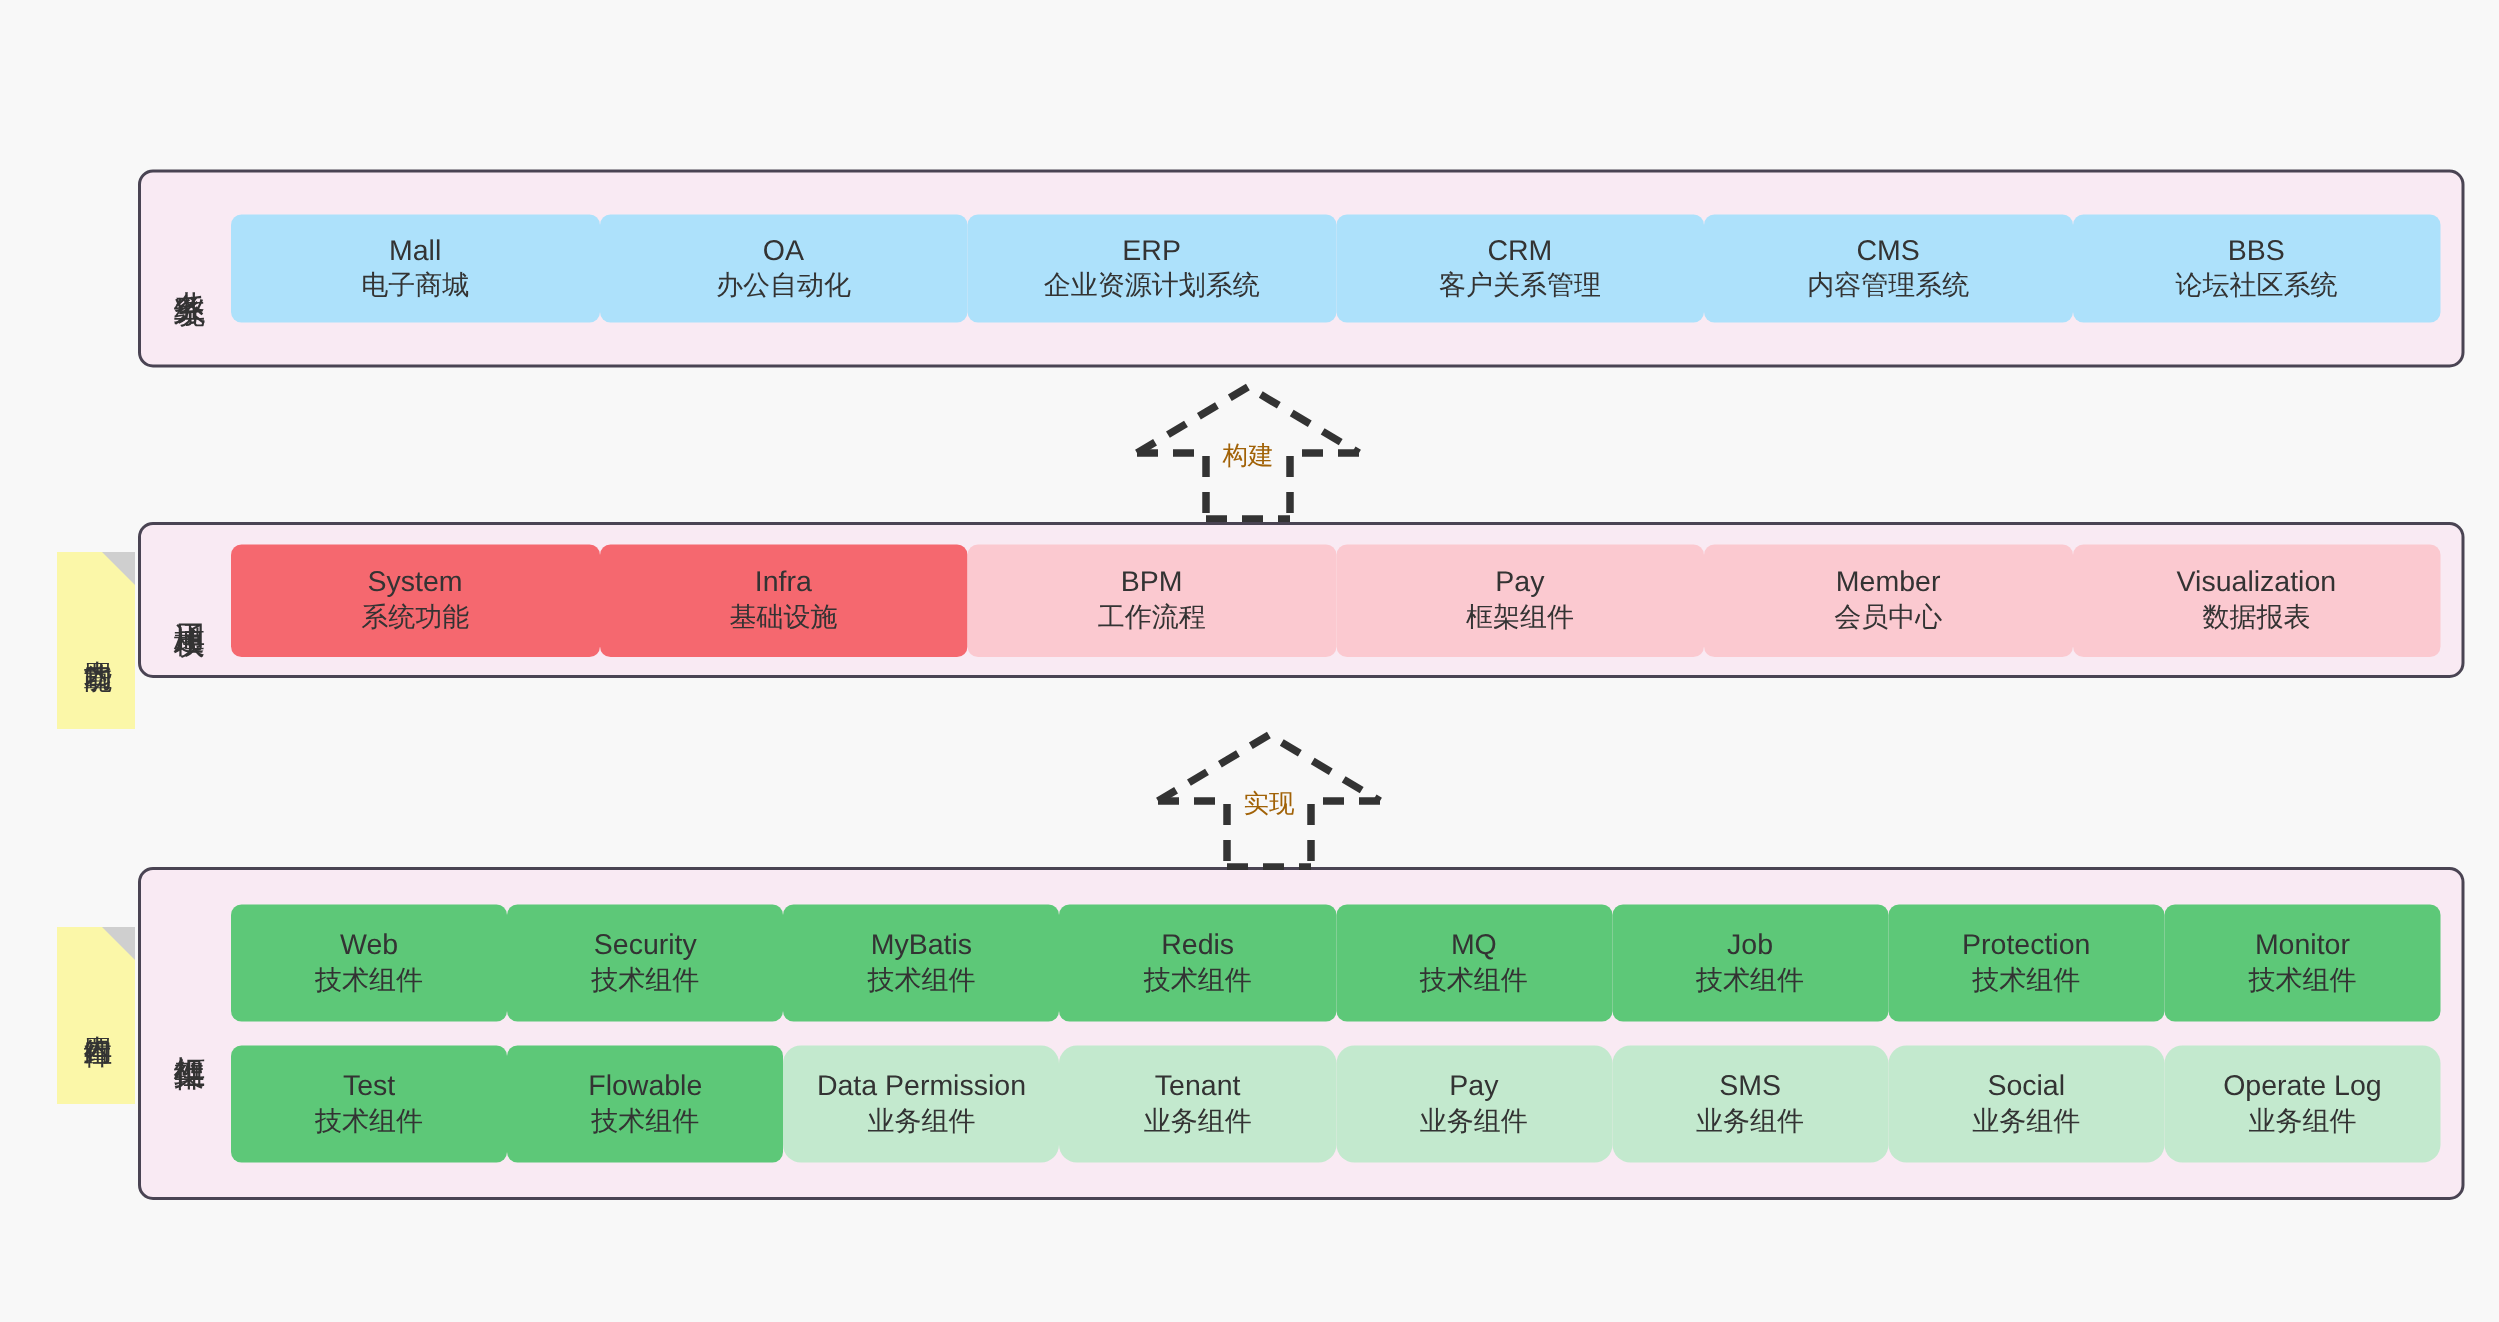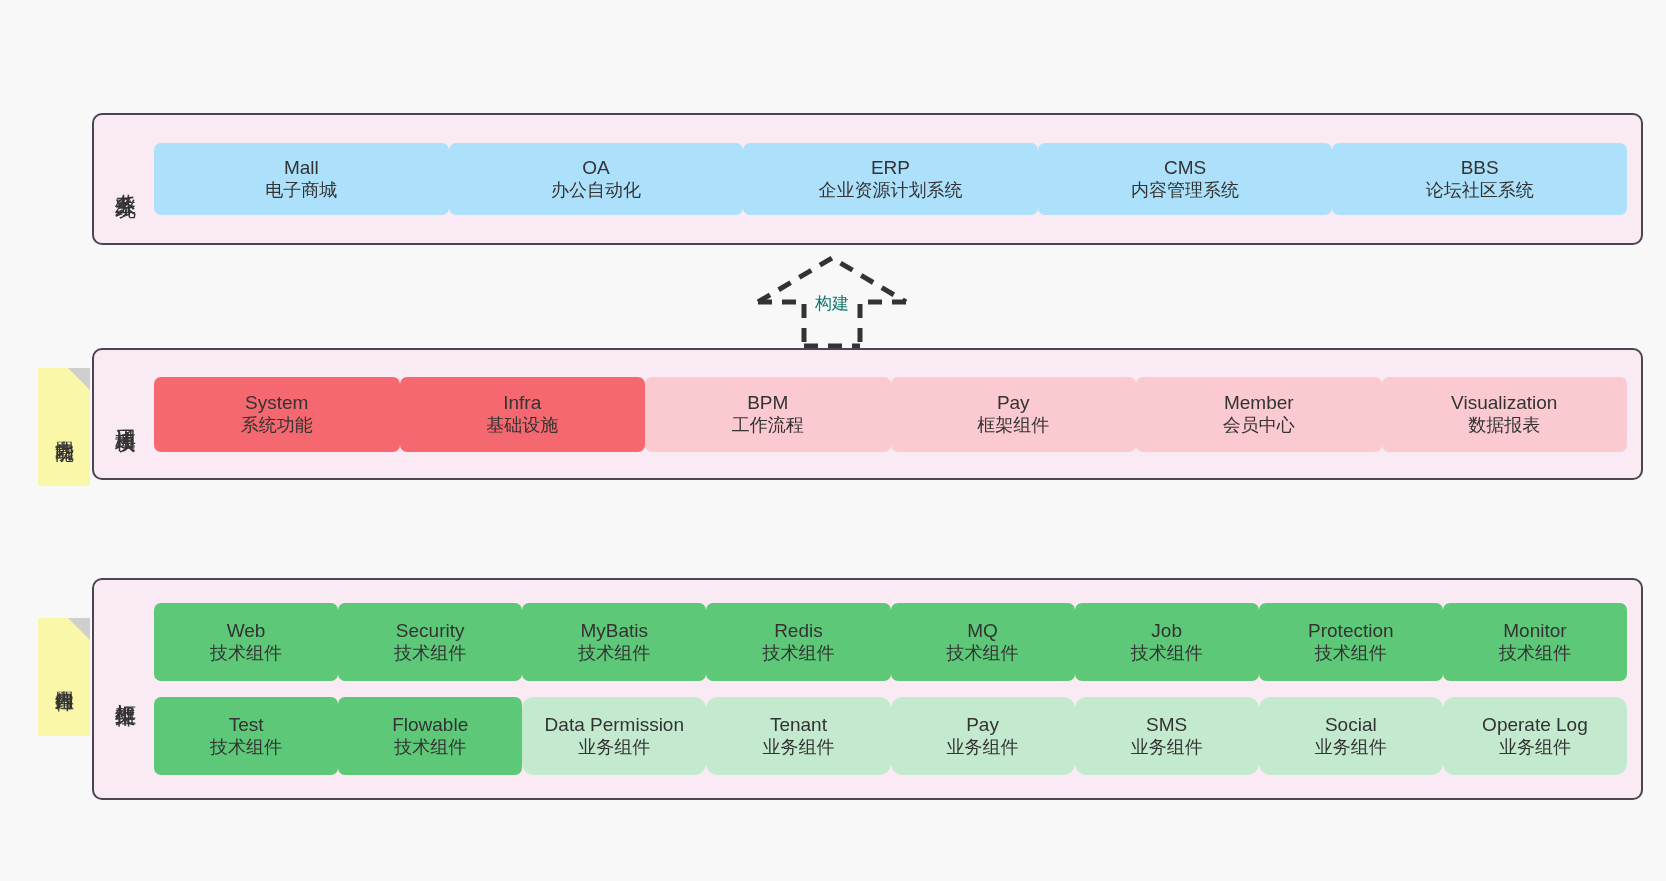--- a/index.html
+++ b/index.html
@@ -78,21 +78,21 @@
   .card .t2 { font-size: 18px; }
 
   .card.blue  { background: #ade1fb; }
   .card.red   { background: #f5686f; }
   .card.pink  { background: #fbc9d0; }
   .card.green { background: #5dc878; }
   .card.lgreen{ background: #c3e9ce; border-radius: 12px; }
 
   
   #layer-business { left: 92px;  top: 113px; width: 1551px; height: 132px; }
-  #layer-common   { left: 92px;  top: 348px; width: 1551px; height: 132px; }
+  #layer-common   { left: 92px;  top: 348px; width: 1551px; height: 104px; }
   #layer-framework{ left: 92px;  top: 578px; width: 1551px; height: 222px; }
 
   #layer-business .card  { height: 72px; }
   #layer-common .card    { height: 75px; }
   #layer-framework .card { height: 78px; }
 
   
   .sticky {
     position: absolute;
     width: 52px;
@@ -126,21 +126,21 @@
   .arrow-wrap { position: absolute; z-index: 2; }
   #arrow-build   { left: 752px; top: 252px; width: 160px; height: 96px; }
   #arrow-impl    { left: 766px; top: 484px; width: 160px; height: 96px; }
   .arrow-wrap svg { display: block; }
   .arrow-label {
     position: absolute;
     left: 0;
     width: 100%;
     text-align: center;
     font-size: 17px;
-    color: #0f766e;
+    color: #a16207;
     pointer-events: none;
   }
   #arrow-build .arrow-label { top: 40px; }
   #arrow-impl  .arrow-label { top: 40px; }
 </style>
 </head>
 <body>
 
 <div class="canvas">
 
@@ -152,20 +152,24 @@
           <span class="t1">Mall</span>
           <span class="t2">电子商城</span>
         </div>
         <div class="card blue">
           <span class="t1">OA</span>
           <span class="t2">办公自动化</span>
         </div>
         <div class="card blue">
           <span class="t1">ERP</span>
           <span class="t2">企业资源计划系统</span>
+        </div>
+        <div class="card blue">
+          <span class="t1">CRM</span>
+          <span class="t2">客户关系管理</span>
         </div>
         <div class="card blue">
           <span class="t1">CMS</span>
           <span class="t2">内容管理系统</span>
         </div>
         <div class="card blue">
           <span class="t1">BBS</span>
           <span class="t2">论坛社区系统</span>
         </div>
       </div>
@@ -212,20 +216,29 @@
           <span class="t2">会员中心</span>
         </div>
         <div class="card pink">
           <span class="t1">Visualization</span>
           <span class="t2">数据报表</span>
         </div>
       </div>
     </div>
   </div>
 
+  <div class="arrow-wrap" id="arrow-impl">
+    <svg width="160" height="96" viewBox="0 0 160 96" fill="none">
+      <path d="M6 50 L80 6 L154 50" stroke="#333333" stroke-width="5" stroke-dasharray="14 10" fill="none" stroke-linecap="butt"></path>
+      <path d="M6 50 L52 50 L52 94" stroke="#333333" stroke-width="5" stroke-dasharray="14 10" fill="none"></path>
+      <path d="M154 50 L108 50 L108 94" stroke="#333333" stroke-width="5" stroke-dasharray="14 10" fill="none"></path>
+      <path d="M52 94 L108 94" stroke="#333333" stroke-width="5" stroke-dasharray="14 10" fill="none"></path>
+    </svg>
+    <div class="arrow-label">实现</div>
+  </div>
 
   <div class="sticky" id="sticky-framework">
     <span>内置组件</span>
     <span class="fold"></span>
   </div>
 
   <div class="layer" id="layer-framework">
     <div class="layer-title">框架组件</div>
     <div class="layer-body">
 

